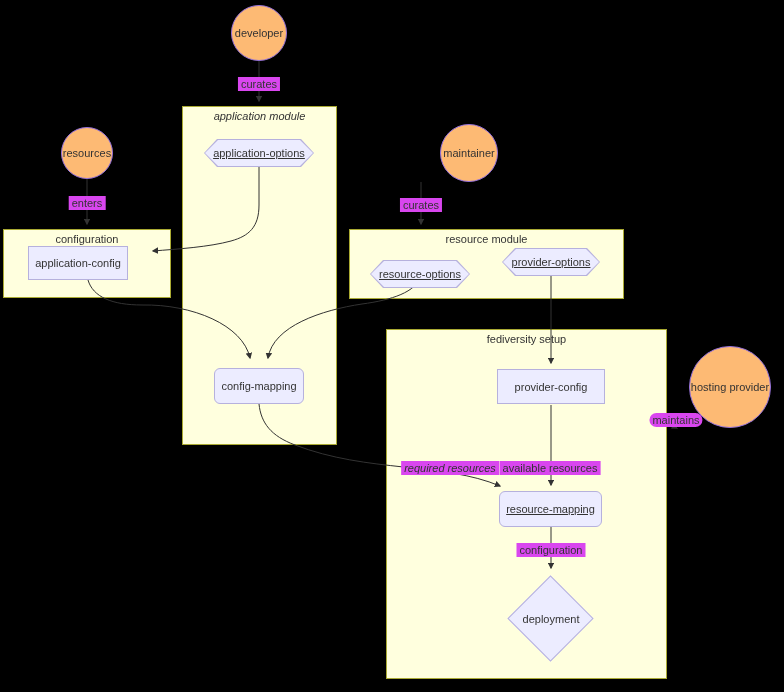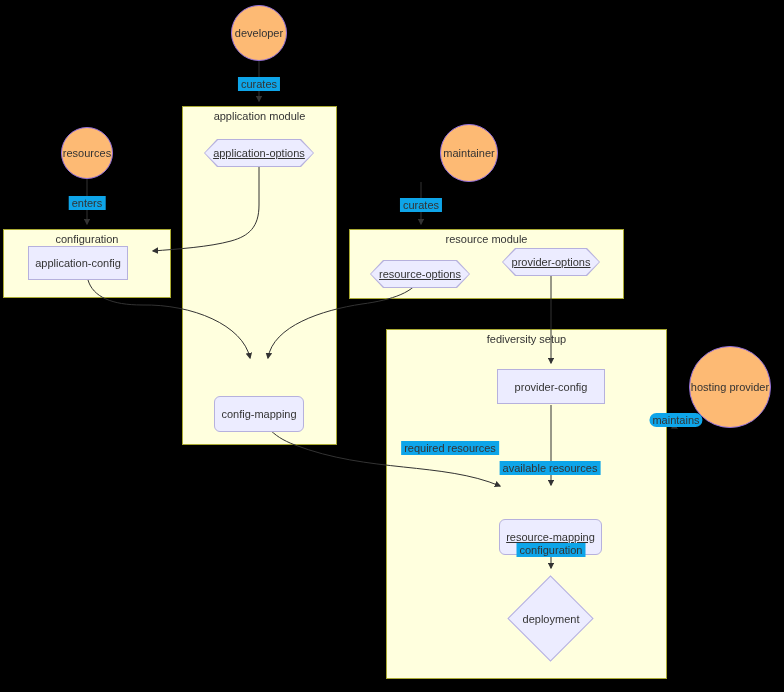--- a/index.html
+++ b/index.html
@@ -4,21 +4,21 @@
 <style>
   html,body { margin:0; padding:0; background:#000; }
   .canvas {
     position:relative; width:784px; height:692px; background:#000;
     font-family:"Liberation Sans", sans-serif; font-size:11px; color:#333;
     overflow:hidden;
   }
   
   .cluster { position:absolute; background:#ffffde; border:1px solid #aaaa33; z-index:1; }
   .cluster-title { position:absolute; top:3px; left:0; right:0; text-align:center; color:#333; }
-  #cluster-application-module { left:182px; top:106px; width:153px; height:337px; }
+  #cluster-application-module { left:182px; top:106px; width:153px; height:337px;font-style:italic; }
   #cluster-configuration      { left:3px;   top:229px; width:166px; height:67px; }
   #cluster-resource-module    { left:349px; top:229px; width:273px; height:68px; }
   #cluster-fediversity-setup  { left:386px; top:329px; width:279px; height:348px; }
 
   
   .edges { position:absolute; left:0; top:0; z-index:2; }
 
   
   .actor {
     position:absolute; border-radius:50%; background:#fdba74;
@@ -29,21 +29,21 @@
   #actor-operator         { left:61px;  top:127px; width:52px; height:52px; }
   #actor-maintainer       { left:392px; top:124px; width:58px; height:58px;margin-left:48px; }
   #actor-hosting-provider { left:689px; top:346px; width:82px; height:82px; }
 
   
   .rect-node {
     position:absolute; background:#ECECFF; border:1px solid #b6b1dd;
     display:flex; align-items:center; justify-content:center; text-align:center;
     z-index:3; box-sizing:border-box;
   }
-  .rounded { border-radius:6px;margin-top:28px; }
+  .rounded { border-radius:6px; }
   #node-application-config { left:28px;  top:246px; width:100px; height:34px; }
   #node-config-mapping     { left:214px; top:368px; width:90px;  height:36px; }
   #node-provider-config    { left:497px; top:369px; width:108px; height:35px; }
   #node-resource-mapping   { left:499px; top:491px; width:103px; height:36px;text-decoration:underline; }
 
   
   .hex { position:absolute; z-index:3; }
   .hex-outer { position:absolute; inset:0; background:#b6b1dd;
     clip-path:polygon(13px 0, calc(100% - 13px) 0, 100% 50%, calc(100% - 13px) 100%, 13px 100%, 0 50%); }
   .hex-inner { position:absolute; inset:1px; background:#ECECFF;
@@ -59,28 +59,28 @@
     background:#ECECFF; border:1px solid #b6b1dd; transform:rotate(45deg);
     z-index:3; box-sizing:border-box;
   }
   .diamond-label {
     position:absolute; left:551px; top:619px; transform:translate(-50%,-50%);
     z-index:3; white-space:nowrap;
   }
 
   
   .edge-label {
-    position:absolute; transform:translate(-50%,-50%); background:#0ea5e9;
+    position:absolute; transform:translate(-50%,-50%); background:#d946ef;
     padding:1px 3px; white-space:nowrap; z-index:4; color:#333;
   }
   #elabel-curates-dev  { left:259px; top:84px; }
   #elabel-enters       { left:87px;  top:203px; }
   #elabel-curates-mnt  { left:421px; top:205px; }
   #elabel-maintains    { left:676px; top:420px;border-radius:7px; }
-  #elabel-required     { left:450px; top:448px; }
+  #elabel-required     { left:450px; top:468px;font-style:italic; }
   #elabel-available    { left:550px; top:468px; }
   #elabel-config       { left:551px; top:550px; }
 </style>
 </head>
 <body>
 
 <div class="canvas">
 
   <div class="cluster" id="cluster-application-module">
     <div class="cluster-title">application module</div>

